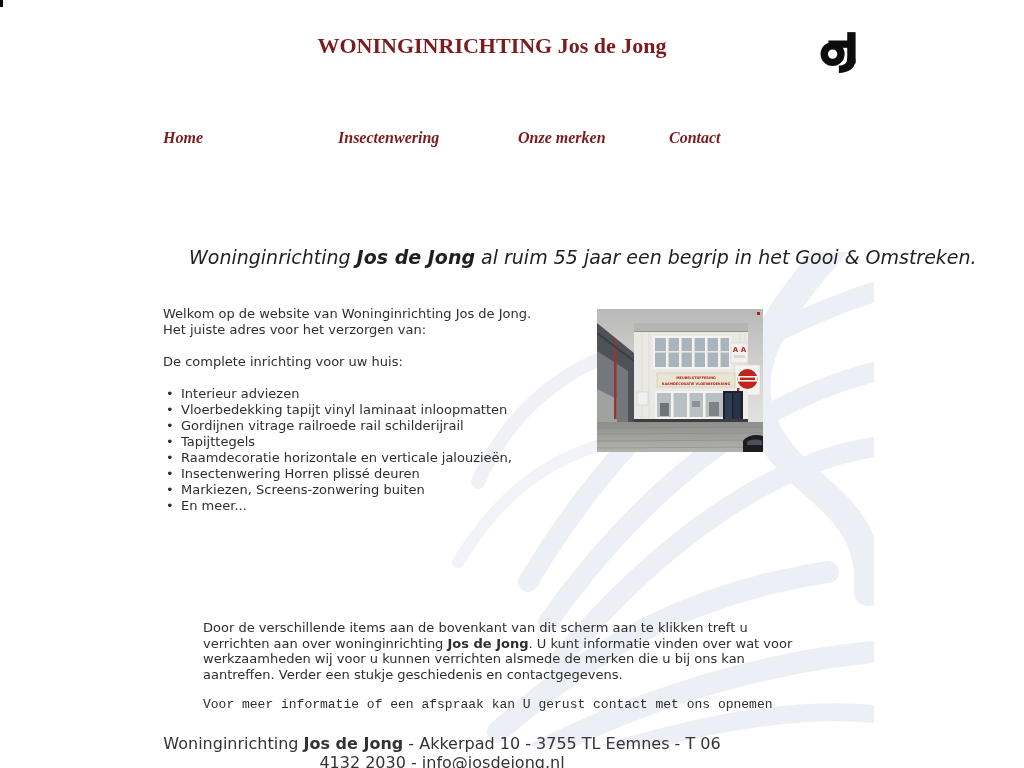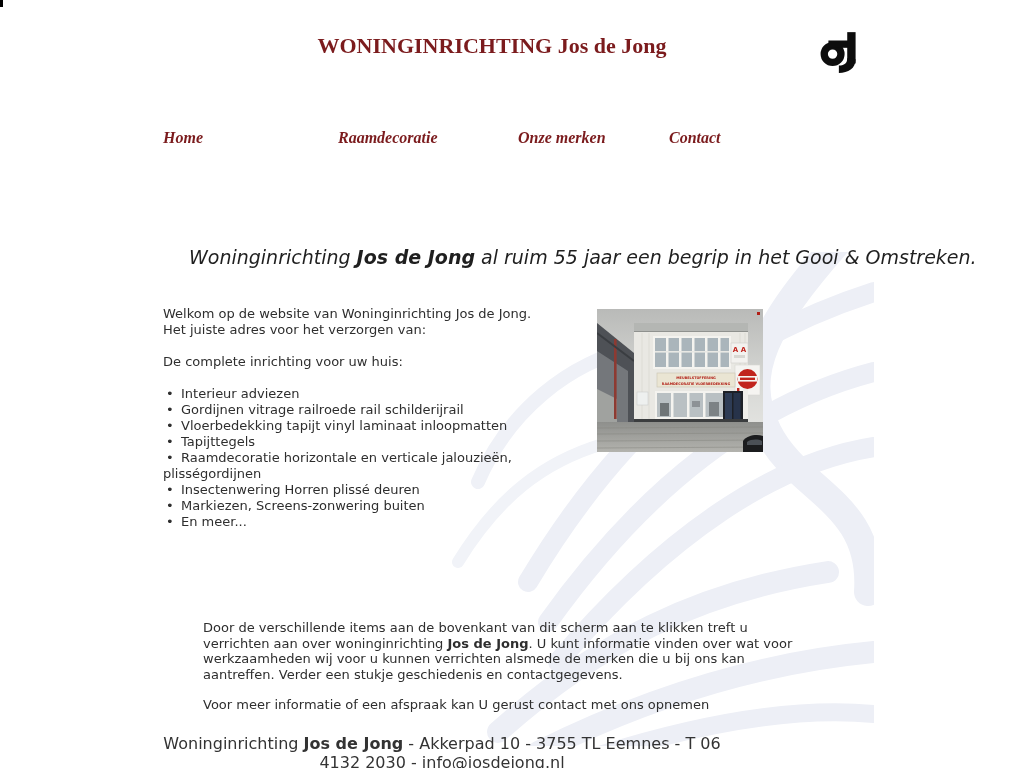--- a/index.html
+++ b/index.html
@@ -30,21 +30,21 @@
   .li{display:flex;}
   .li::before{content:"\2022";width:15px;padding-left:3px;flex:0 0 15px;}
   .li-cont{padding-left:0;}
 
   
   .photo{position:absolute;left:597px;top:309px;width:166px;height:143px;}
 
   
   .outro{position:absolute;left:163px;top:620px;width:620px;font-size:13px;line-height:15.5px;margin-left:40px;}
   .outro .brand{font-weight:bold;}
-  .outro-p2{margin-top:15px;}
+  .outro-p2{margin-top:15px;font-family:Liberation Mono, monospace;}
 
   
   .footer{position:absolute;left:144px;top:734px;width:596px;text-align:center;
           font-size:16px;color:#333;}
   .footer .brand{font-weight:bold;}
 
   
   .watermark{position:absolute;left:438px;top:252px;width:436px;height:494px;pointer-events:none;}
 </style>
 </head>
@@ -71,50 +71,49 @@
   <div class="site-title">WONINGINRICHTING Jos de Jong</div>
 
   <svg class="logo" viewBox="0 0 44 44" xmlns="http://www.w3.org/2000/svg" aria-label="dj">
     <circle cx="13" cy="24" r="8" fill="none" stroke="#0d0d0d" stroke-width="7"></circle>
     <rect x="9" y="11" width="22" height="7" fill="#0d0d0d"></rect>
     <rect x="27" y="3" width="8" height="30" fill="#0d0d0d"></rect>
     <path d="M35 29 c 0 9 -7 13 -16 13 l 0 -7 c 6 0 8 -3 8 -7 z" fill="#0d0d0d"></path>
   </svg>
 
   <a class="nav-item nav-home">Home</a>
-  <a class="nav-item nav-werkzaamheden">Raamdecoratie</a>
+  <a class="nav-item nav-werkzaamheden">Insectenwering</a>
   <a class="nav-item nav-merken">Onze merken</a>
   <a class="nav-item nav-contact">Contact</a>
 
   <div class="tagline">
     <span>Woninginrichting </span><span class="brand">Jos de Jong</span><span> al ruim 55 jaar een begrip in het Gooi &amp; Omstreken.</span>
   </div>
 
   <div class="intro">
     <div>Welkom op de website van Woninginrichting Jos de Jong.</div>
     <div>Het juiste adres voor het verzorgen van:</div>
     <div class="spacer"></div>
     <div>De complete inrichting voor uw huis:</div>
     <div class="spacer"></div>
     <div class="li">
         <span>Interieur adviezen</span>
       </div>
     <div class="li">
+        <span>Vloerbedekking tapijt vinyl laminaat inloopmatten</span>
+      </div>
+    <div class="li">
         <span>Gordijnen vitrage railroede rail schilderijrail</span>
       </div>
     <div class="li">
-        <span>Vloerbedekking tapijt vinyl laminaat inloopmatten</span>
-      </div>
-    <div class="li">
         <span>Tapijttegels</span>
       </div>
     <div class="li">
         <span>Raamdecoratie horizontale en verticale jalouzieën,</span>
       </div>
-    <div class="li-cont">plisségordijnen</div>
     <div class="li">
         <span>Insectenwering Horren plissé deuren</span>
       </div>
     <div class="li">
         <span>Markiezen, Screens-zonwering buiten</span>
       </div>
     <div class="li">
         <span>En meer...</span>
       </div>
   </div>

